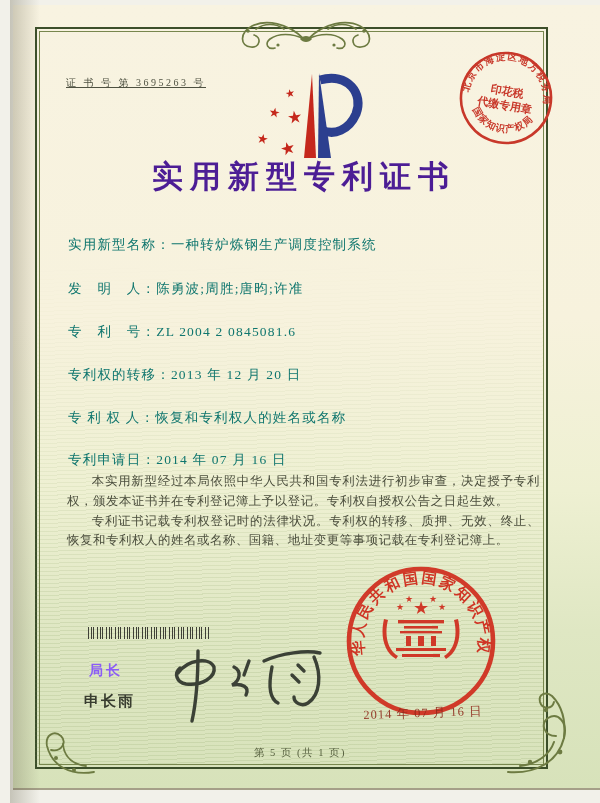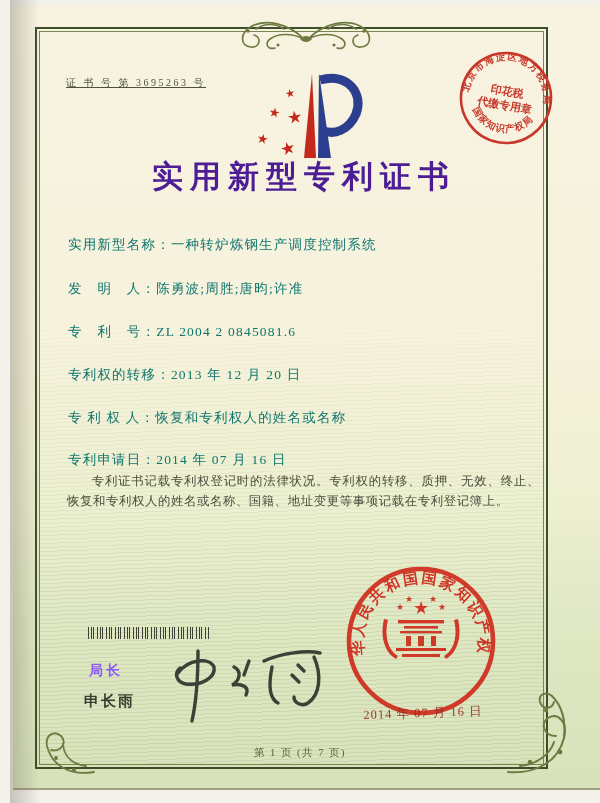--- a/index.html
+++ b/index.html
@@ -164,20 +164,21 @@
 <div class="fields">
   <div class="field-row f0"><span>实用新型名称：</span><span>一种转炉炼钢生产调度控制系统</span></div>
   <div class="field-row f1"><span>发　明　人：</span><span>陈勇波;周胜;唐昀;许准</span></div>
   <div class="field-row f2"><span>专　利　号：</span><span>ZL 2004 2 0845081.6</span></div>
   <div class="field-row f3"><span>专利权的转移：</span><span>2013 年 12 月 20 日</span></div>
   <div class="field-row f4"><span>专 利 权 人：</span><span>恢复和专利权人的姓名或名称</span></div>
   <div class="field-row f5"><span>专利申请日：</span><span>2014 年 07 月 16 日</span></div>
 </div>
 
 <div class="body-text">
+  <p>本实用新型经过本局依照中华人民共和国专利法进行初步审查，决定授予专利权，颁发本证书并在专利登记簿上予以登记。专利权自授权公告之日起生效。</p>
   <p>专利证书记载专利权登记时的法律状况。专利权的转移、质押、无效、终止、恢复和专利权人的姓名或名称、国籍、地址变更等事项记载在专利登记簿上。</p>
 </div>
 
 <div class="barcode"></div>
 
 <div class="bureau-title">局长</div>
 <div class="bureau-name">申长雨</div>
 
 <svg class="sig-svg" width="185" height="100" viewBox="0 0 185 100">
   <g fill="none" stroke="#3b4136" stroke-width="3.4" stroke-linecap="round">
@@ -215,13 +216,13 @@
     <rect x="64" y="74" width="5" height="10"></rect>
     <rect x="76" y="74" width="6" height="10"></rect>
     <rect x="89" y="74" width="5" height="10"></rect>
     <rect x="54" y="86" width="50" height="3"></rect>
     <rect x="60" y="92" width="38" height="3"></rect>
   </g>
 </svg>
 
 <div class="seal-date">2014 年 07 月 16 日</div>
 
-<div class="footer-page">第 1 页 (共 7 页)</div>
+<div class="footer-page">第 5 页 (共 1 页)</div>
 
 </body></html>

